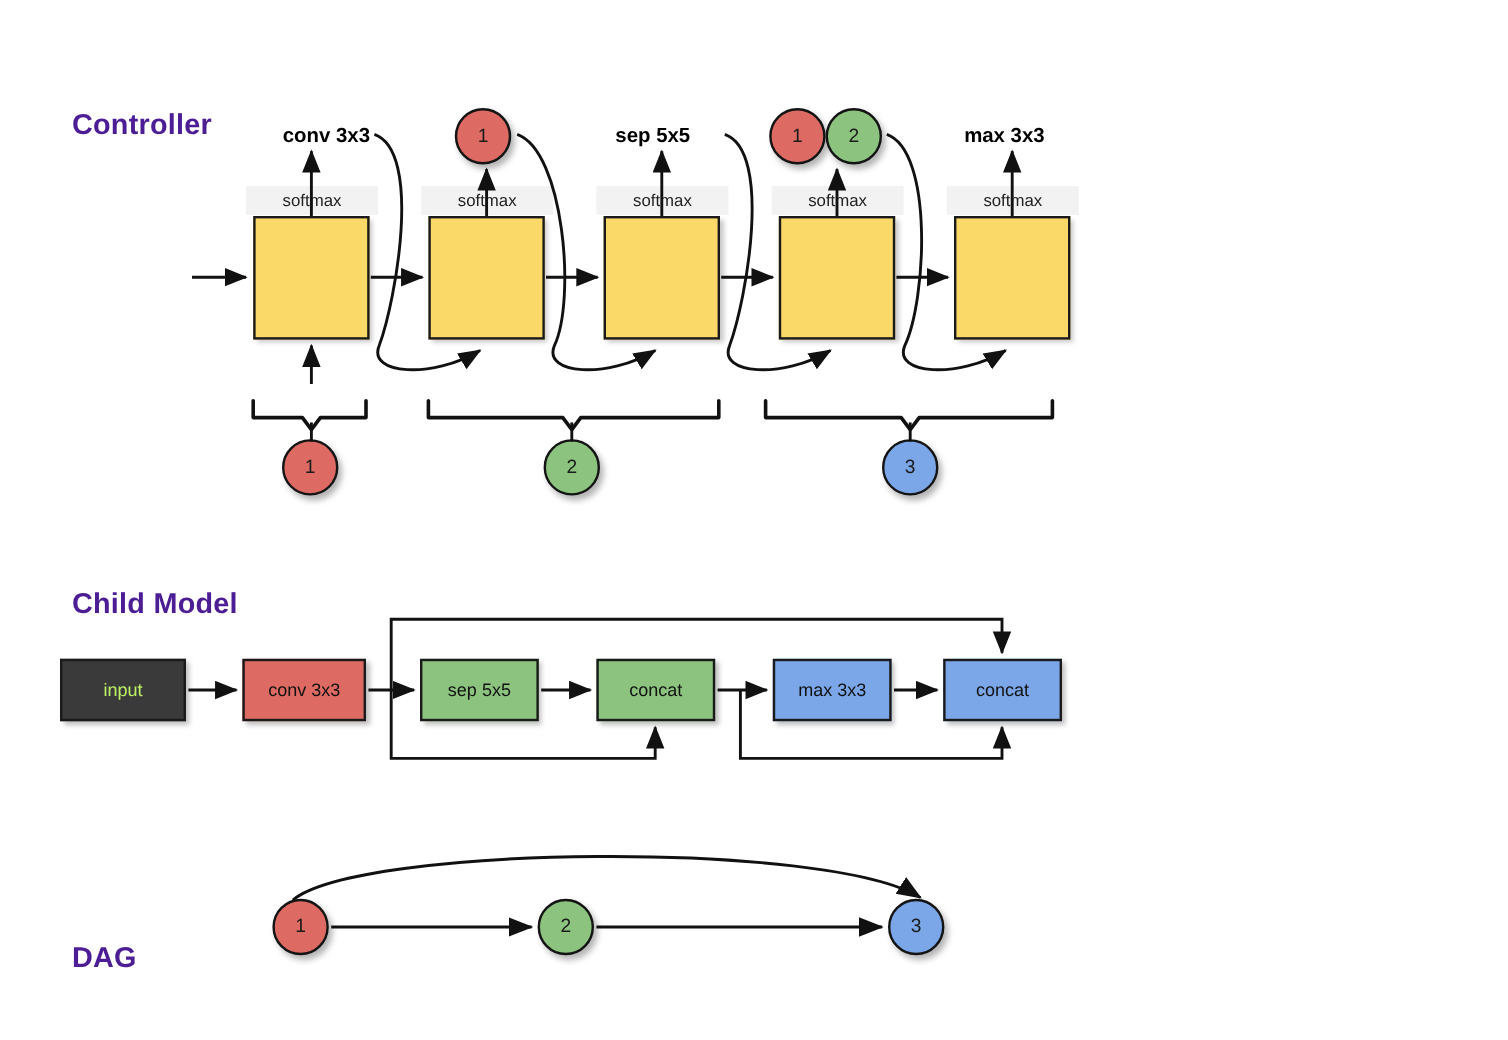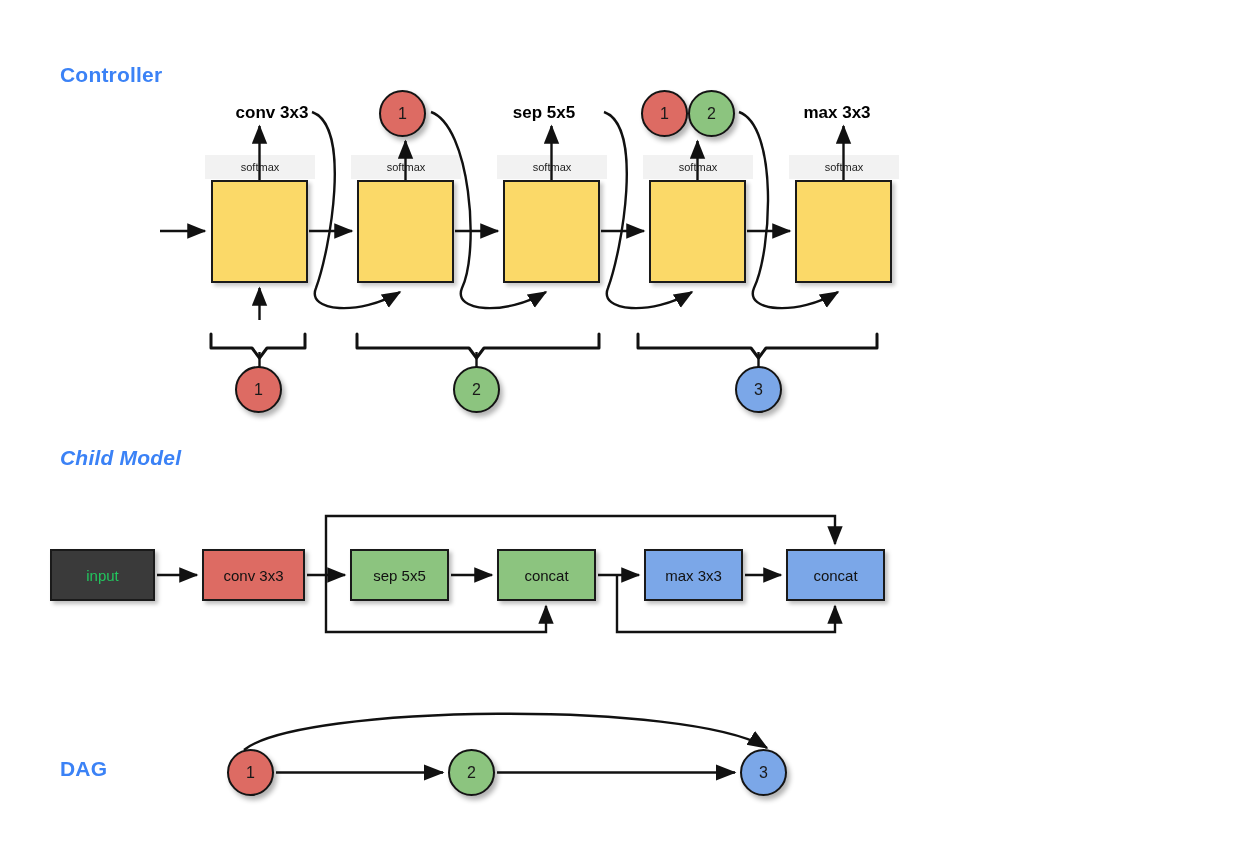--- a/index.html
+++ b/index.html
@@ -16,43 +16,44 @@
   }
   #stage {
     position: absolute;
     left: 0; top: 0;
     width: 1257px;
     height: 867px;
   }
   .section-title {
     position: absolute;
     font-weight: bold;
-    font-size: 21px;
-    color: #3b82f6;
+    font-size: 24px;
+    color: #4c1d95;
     letter-spacing: 0.2px;
     white-space: nowrap;
+    margin-top: 28px;
   }
   #title-controller { left: 60px; top: 63px; }
-  #title-child      { left: 60px; top: 446px; font-style: italic; }
+  #title-child      { left: 60px; top: 462px; }
   #title-dag        { left: 60px; top: 757px; text-align: right; }
 
   .op-label {
     position: absolute;
     font-weight: bold;
     font-size: 17px;
     color: #000000;
     white-space: nowrap;
     text-align: center;
   }
 
   .softmax-band {
     position: absolute;
     background: #f2f2f2;
     color: #222222;
-    font-size: 11px;
+    font-size: 14px;
     font-family: "Liberation Sans", sans-serif;
     display: flex;
     align-items: center;
     justify-content: center;
     height: 24px;
   }
 
   .rnn-cell {
     position: absolute;
     background: #fbd968;
@@ -80,21 +81,21 @@
     border: 2px solid #1a1a1a;
     box-shadow: 3px 3px 4px rgba(0,0,0,0.25);
     box-sizing: border-box;
     display: flex;
     align-items: center;
     justify-content: center;
     font-size: 15px;
     color: #111111;
     font-family: "Liberation Sans", sans-serif;
   }
-  .cm-box.dark { color: #22c55e; }
+  .cm-box.dark { color: #bef264; }
 
   svg.overlay {
     position: absolute;
     left: 0; top: 0;
     width: 1257px;
     height: 867px;
     pointer-events: none;
   }
 </style>
 </head>

